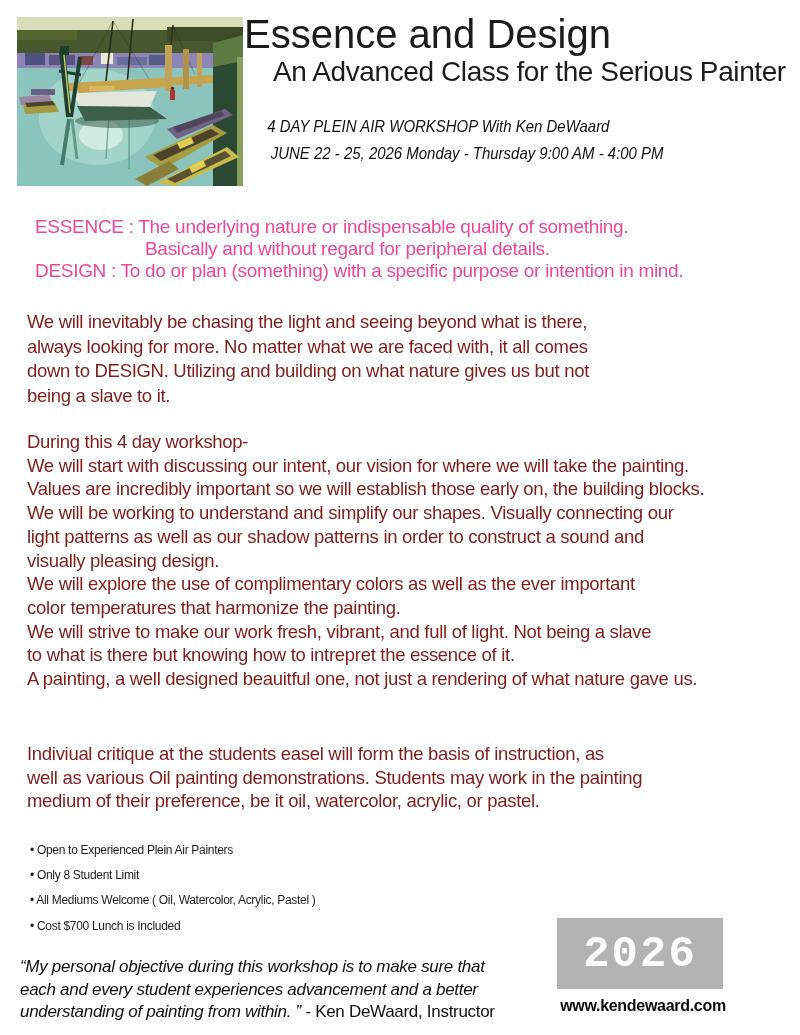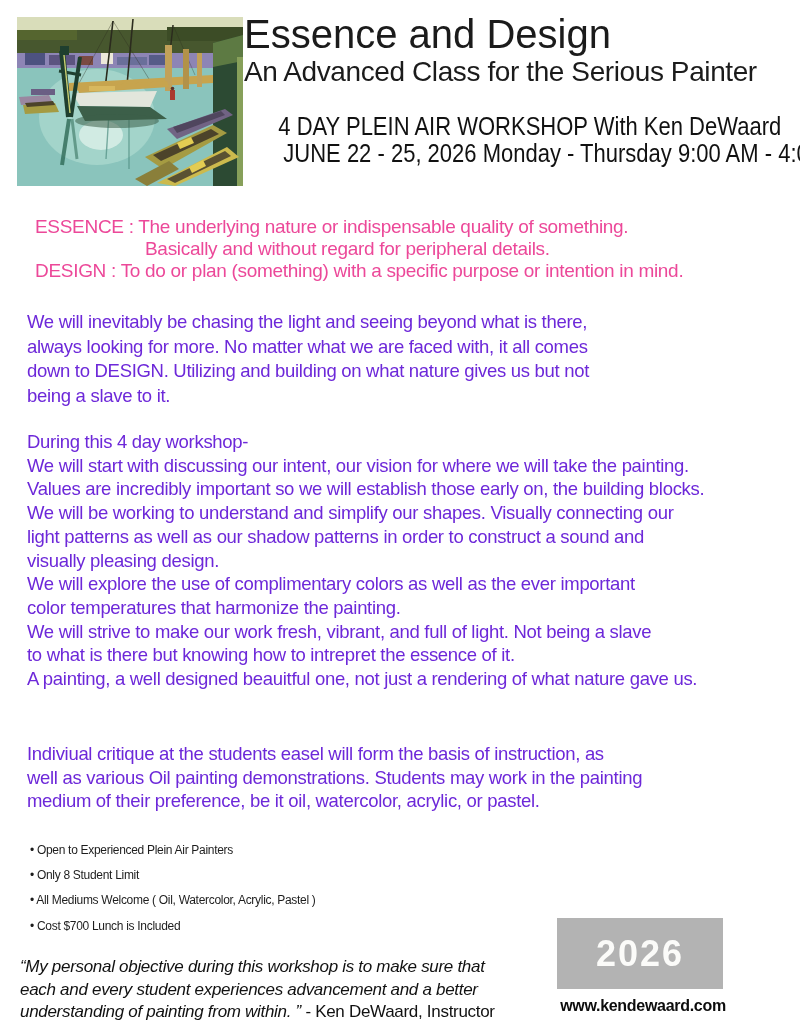--- a/index.html
+++ b/index.html
@@ -5,42 +5,42 @@
   html,body{margin:0;padding:0;}
   body{
     width:800px;height:1035px;position:relative;background:#ffffff;
     font-family:"Liberation Sans", sans-serif;color:#1d1d1d;overflow:hidden;
   }
   .painting{position:absolute;left:17px;top:17px;width:226px;height:169px;}
   .painting svg{display:block;width:226px;height:169px;}
 
   .header{position:absolute;left:244px;top:12px;width:552px;}
   .title{font-size:40px;line-height:44px;color:#1b1b1b;white-space:nowrap;}
-  .subtitle{font-size:28px;line-height:31px;color:#1b1b1b;white-space:nowrap;letter-spacing:-0.4px;}
-  .meta{margin-top:26px;font-size:25px;line-height:27px;color:#111;}
+  .subtitle{font-size:28px;line-height:31px;color:#1b1b1b;white-space:nowrap;letter-spacing:-0.4px;padding-left:29px;}
+  .meta{margin-top:26px;font-size:17px;line-height:27px;color:#111;font-style:italic;}
   .meta .cond{display:inline-block;transform:scaleX(0.88);transform-origin:center;white-space:nowrap;}
 
   .definitions{position:absolute;left:35px;top:216px;font-size:19px;line-height:22px;letter-spacing:-0.3px;color:#ec4899;}
   .definitions .indent{padding-left:110px;}
 
-  .bodytext{position:absolute;left:27px;font-size:18.5px;letter-spacing:-0.3px;color:#6d28d9;white-space:pre;}
+  .bodytext{position:absolute;left:27px;font-size:18.5px;letter-spacing:-0.3px;color:#7f1d1d;white-space:pre;}
   .para1{top:310px;line-height:24.6px;}
   .para2{top:430px;line-height:23.7px;}
   .para3{top:742px;line-height:23.5px;}
 
   .bullets{position:absolute;left:30px;top:838px;font-size:12px;line-height:25.2px;letter-spacing:-0.3px;color:#1d1d1d;}
 
   .quote{position:absolute;left:20px;top:956px;width:500px;font-size:17px;line-height:22.7px;letter-spacing:-0.3px;color:#111;white-space:pre-line;}
   .quote .qtext{font-style:italic;}
   .quote .attr{font-style:normal;}
 
   .year-badge{position:absolute;left:557px;top:918px;width:166px;height:71px;
     display:flex;align-items:center;justify-content:center;}
   .year-badge span{
-    font-family:Liberation Sans, sans-serif;font-weight:bold;font-size:36px;letter-spacing:2px;line-height:1;
+    font-family:Liberation Mono, monospace;font-weight:bold;font-size:44px;letter-spacing:2px;line-height:1;
   }
   .website{position:absolute;left:530px;top:997px;width:226px;text-align:center;
     font-size:16px;font-weight:bold;letter-spacing:-0.3px;color:#0d0d0d;white-space:nowrap;}
 </style>
 </head>
 <body>
 
 <div class="painting">
   <svg viewBox="0 0 226 169" preserveAspectRatio="none" role="img" aria-label="Impressionist harbor painting with sailboats, dock pilings and rowboats on teal water">
 

